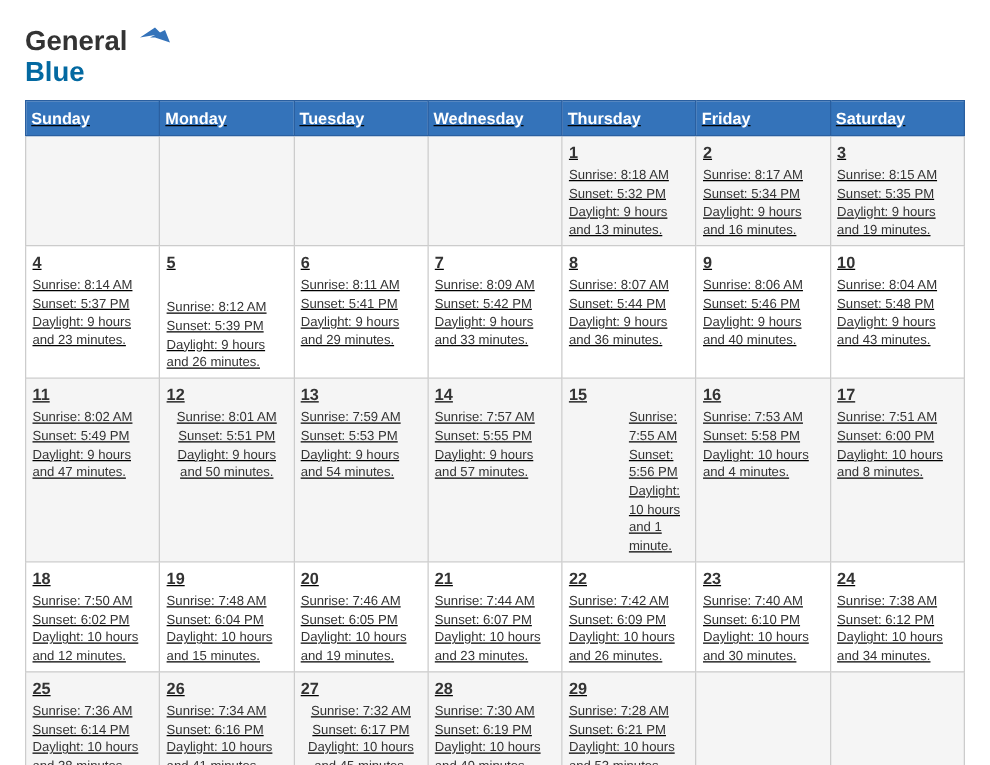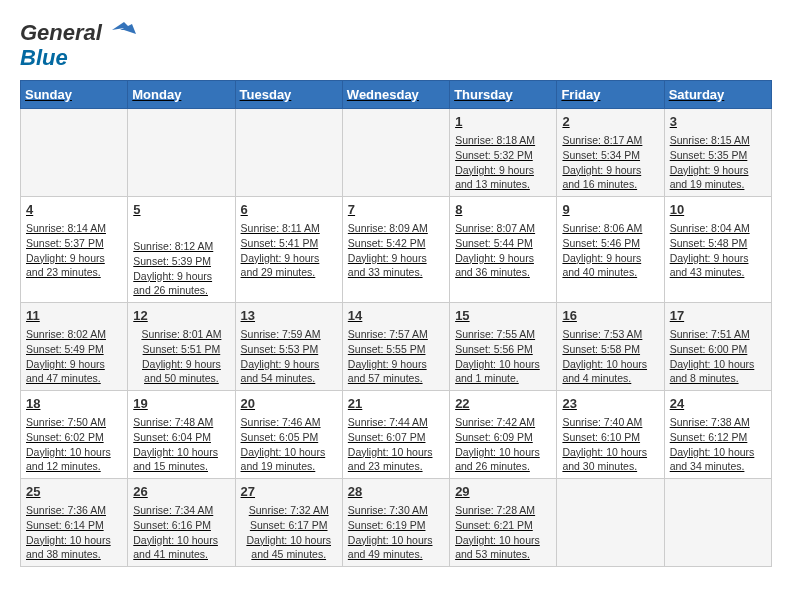--- a/index.html
+++ b/index.html
@@ -12,21 +12,20 @@
     }
     .header {
       display: flex;
       justify-content: space-between;
       align-items: flex-start;
       margin-bottom: 10px;
     }
     .logo {
       display: flex;
       align-items: center;
-      font-style: italic;
     }
     .title-block {
       text-align: right;
     }
     .month-year {
       font-size: 36px;
       font-weight: bold;
       color: #333;
       line-height: 1.1;
     }
@@ -219,21 +218,21 @@
         </td>
         <td>
           <span class="day-num">14</span>
           <div class="cell-content" style="white-space: pre-line;">Sunrise: 7:57 AM
 Sunset: 5:55 PM
 Daylight: 9 hours
 and 57 minutes.</div>
         </td>
         <td>
           <span class="day-num">15</span>
-          <div class="cell-content" style="white-space: pre-line;">Sunrise: 7:55 AM
+          <div class="cell-content" style="white-space: pre-line; margin-left: 48px;">Sunrise: 7:55 AM
 Sunset: 5:56 PM
 Daylight: 10 hours
 and 1 minute.</div>
         </td>
         <td>
           <span class="day-num">16</span>
           <div class="cell-content" style="white-space: pre-line;">Sunrise: 7:53 AM
 Sunset: 5:58 PM
 Daylight: 10 hours
 and 4 minutes.</div>

